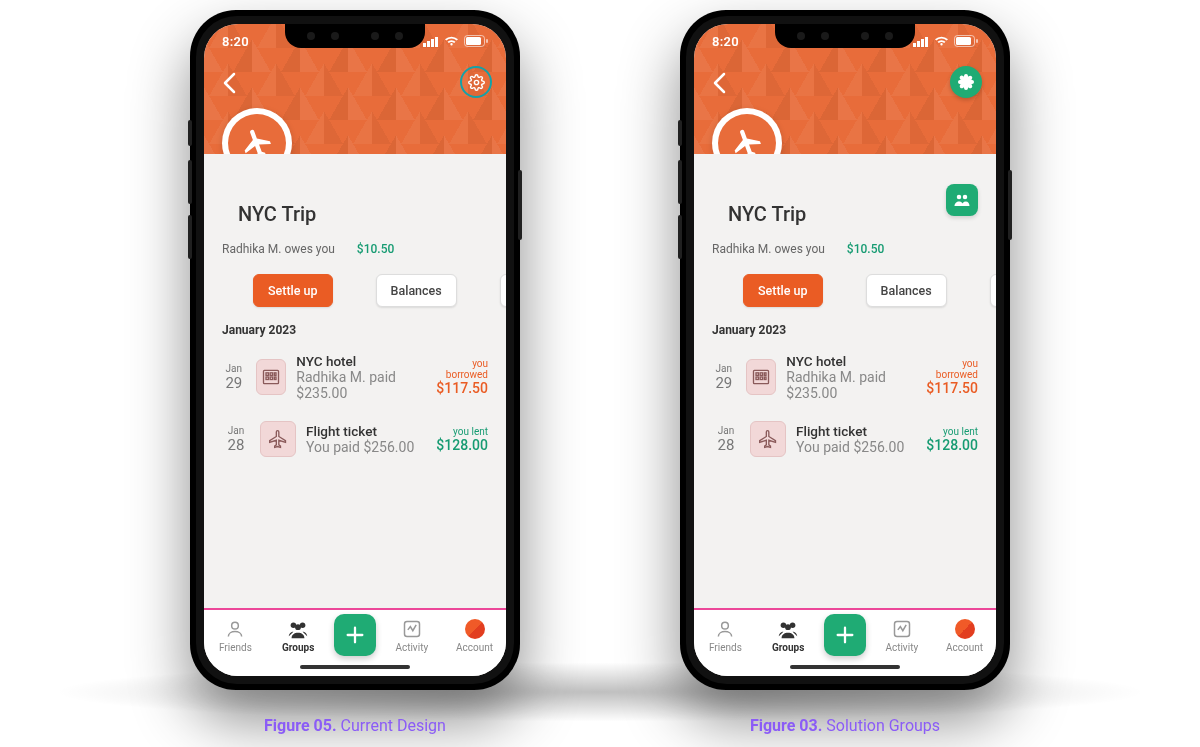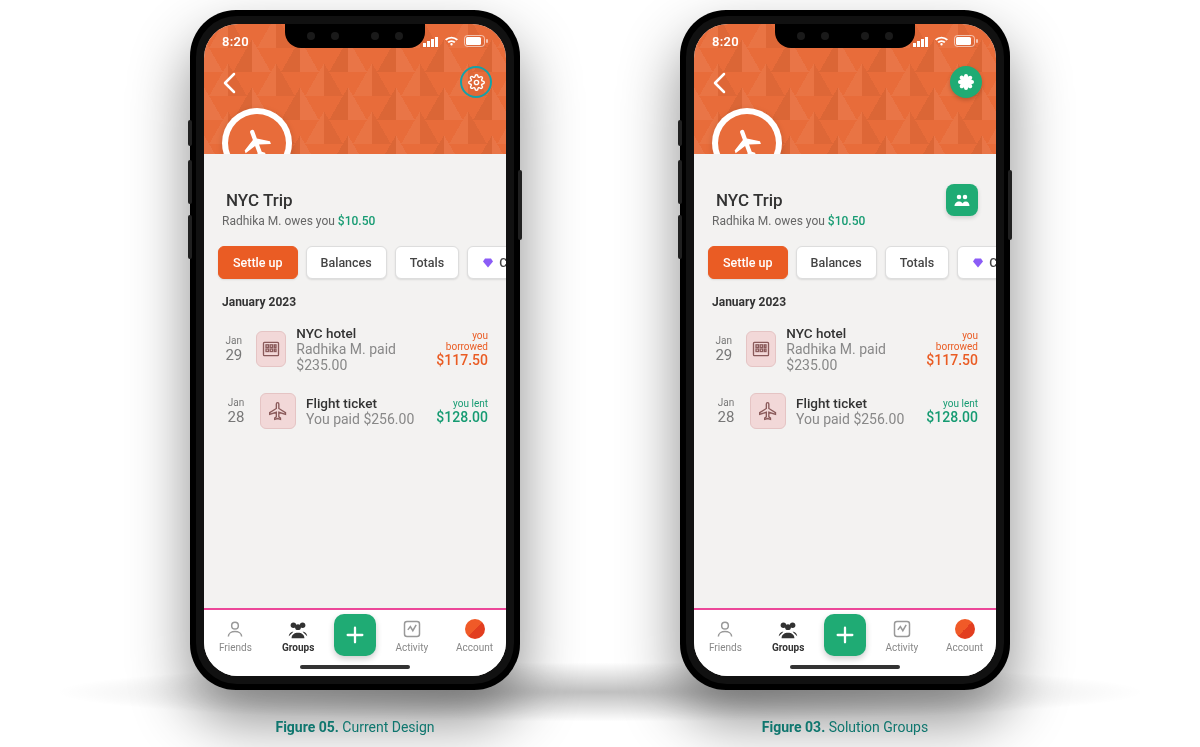--- a/index.html
+++ b/index.html
@@ -100,38 +100,38 @@
     display:flex; align-items:center; justify-content:center;
   }
   .avatar-circle svg { transform:rotate(-20deg); }
 
   
   .title-block {
     padding:32px 18px 8px 18px; background:#f3f2f1;
     position:relative;
   }
   .title-block h1 {
-    margin:4px; font-size:17px; font-weight:500; color:#333;
+    margin:16px; font-size:20px; font-weight:500; color:#333;
   }
   .subtitle { font-size:12px; color:#666; margin-top:2px; }
-  .subtitle .amount { color:#169b72; font-weight:500; }
+  .subtitle .amount { color:#169b72; font-weight:500;margin-left:19px; }
   .members-btn {
     position:absolute; right:18px; top:30px; width:32px; height:32px; border-radius:8px;
     background:#1fab74; display:flex; align-items:center; justify-content:center;
     box-shadow:0 2px 4px rgba(0,0,0,0.15); cursor:pointer;
   }
 
   
   .chip-row {
     display:flex; gap:8px; padding:10px 14px 12px 14px; overflow:hidden;
   }
   .chip {
     flex:0 0 auto; padding:8px 14px; border-radius:6px; font-size:12.5px;
     background:#fff; border:1px solid #ddd; color:#444; box-shadow:0 1px 2px rgba(0,0,0,0.1);
-    display:flex; align-items:center; gap:5px; cursor:pointer; font-weight:500;
+    display:flex; align-items:center; gap:5px; cursor:pointer; font-weight:500;margin-left:35px;
   }
   .chip.primary { background:#ea5c24; color:#fff; border-color:#ea5c24; }
   .chip.cut { padding-right:8px; }
 
   
   .list-area { flex:1 1 auto; padding:0 14px; overflow:hidden; }
   .section-label { font-size:12px; font-weight:700; color:#333; padding:4px 4px 10px 4px; }
   .row {
     display:flex; align-items:center; gap:10px; padding:6px 4px 14px 4px; cursor:pointer;
   }
@@ -172,21 +172,21 @@
     background:linear-gradient(135deg,#f05a28 0%, #f05a28 50%, #e23d1f 50%, #e23d1f 100%);
   }
   .home-indicator {
     position:absolute; bottom:7px; left:50%; transform:translateX(-50%);
     width:110px; height:4px; border-radius:3px; background:#333;
   }
 
   
   .caption {
     position:absolute; bottom:0px; width:330px; text-align:center;
-    font-size:14px; color:#0f766e; background:transparent;
+    font-size:16px; color:#8b5cf6; background:transparent;
   }
   .caption.left { left:190px; }
   .caption.right { left:680px; }
   .caption b { font-weight:700; }
   .ground-shadow { z-index:0; }
   .phone { z-index:5; }
   .caption { z-index:6; bottom:12px; }
   
   body { background:#fff; }
 </style>

